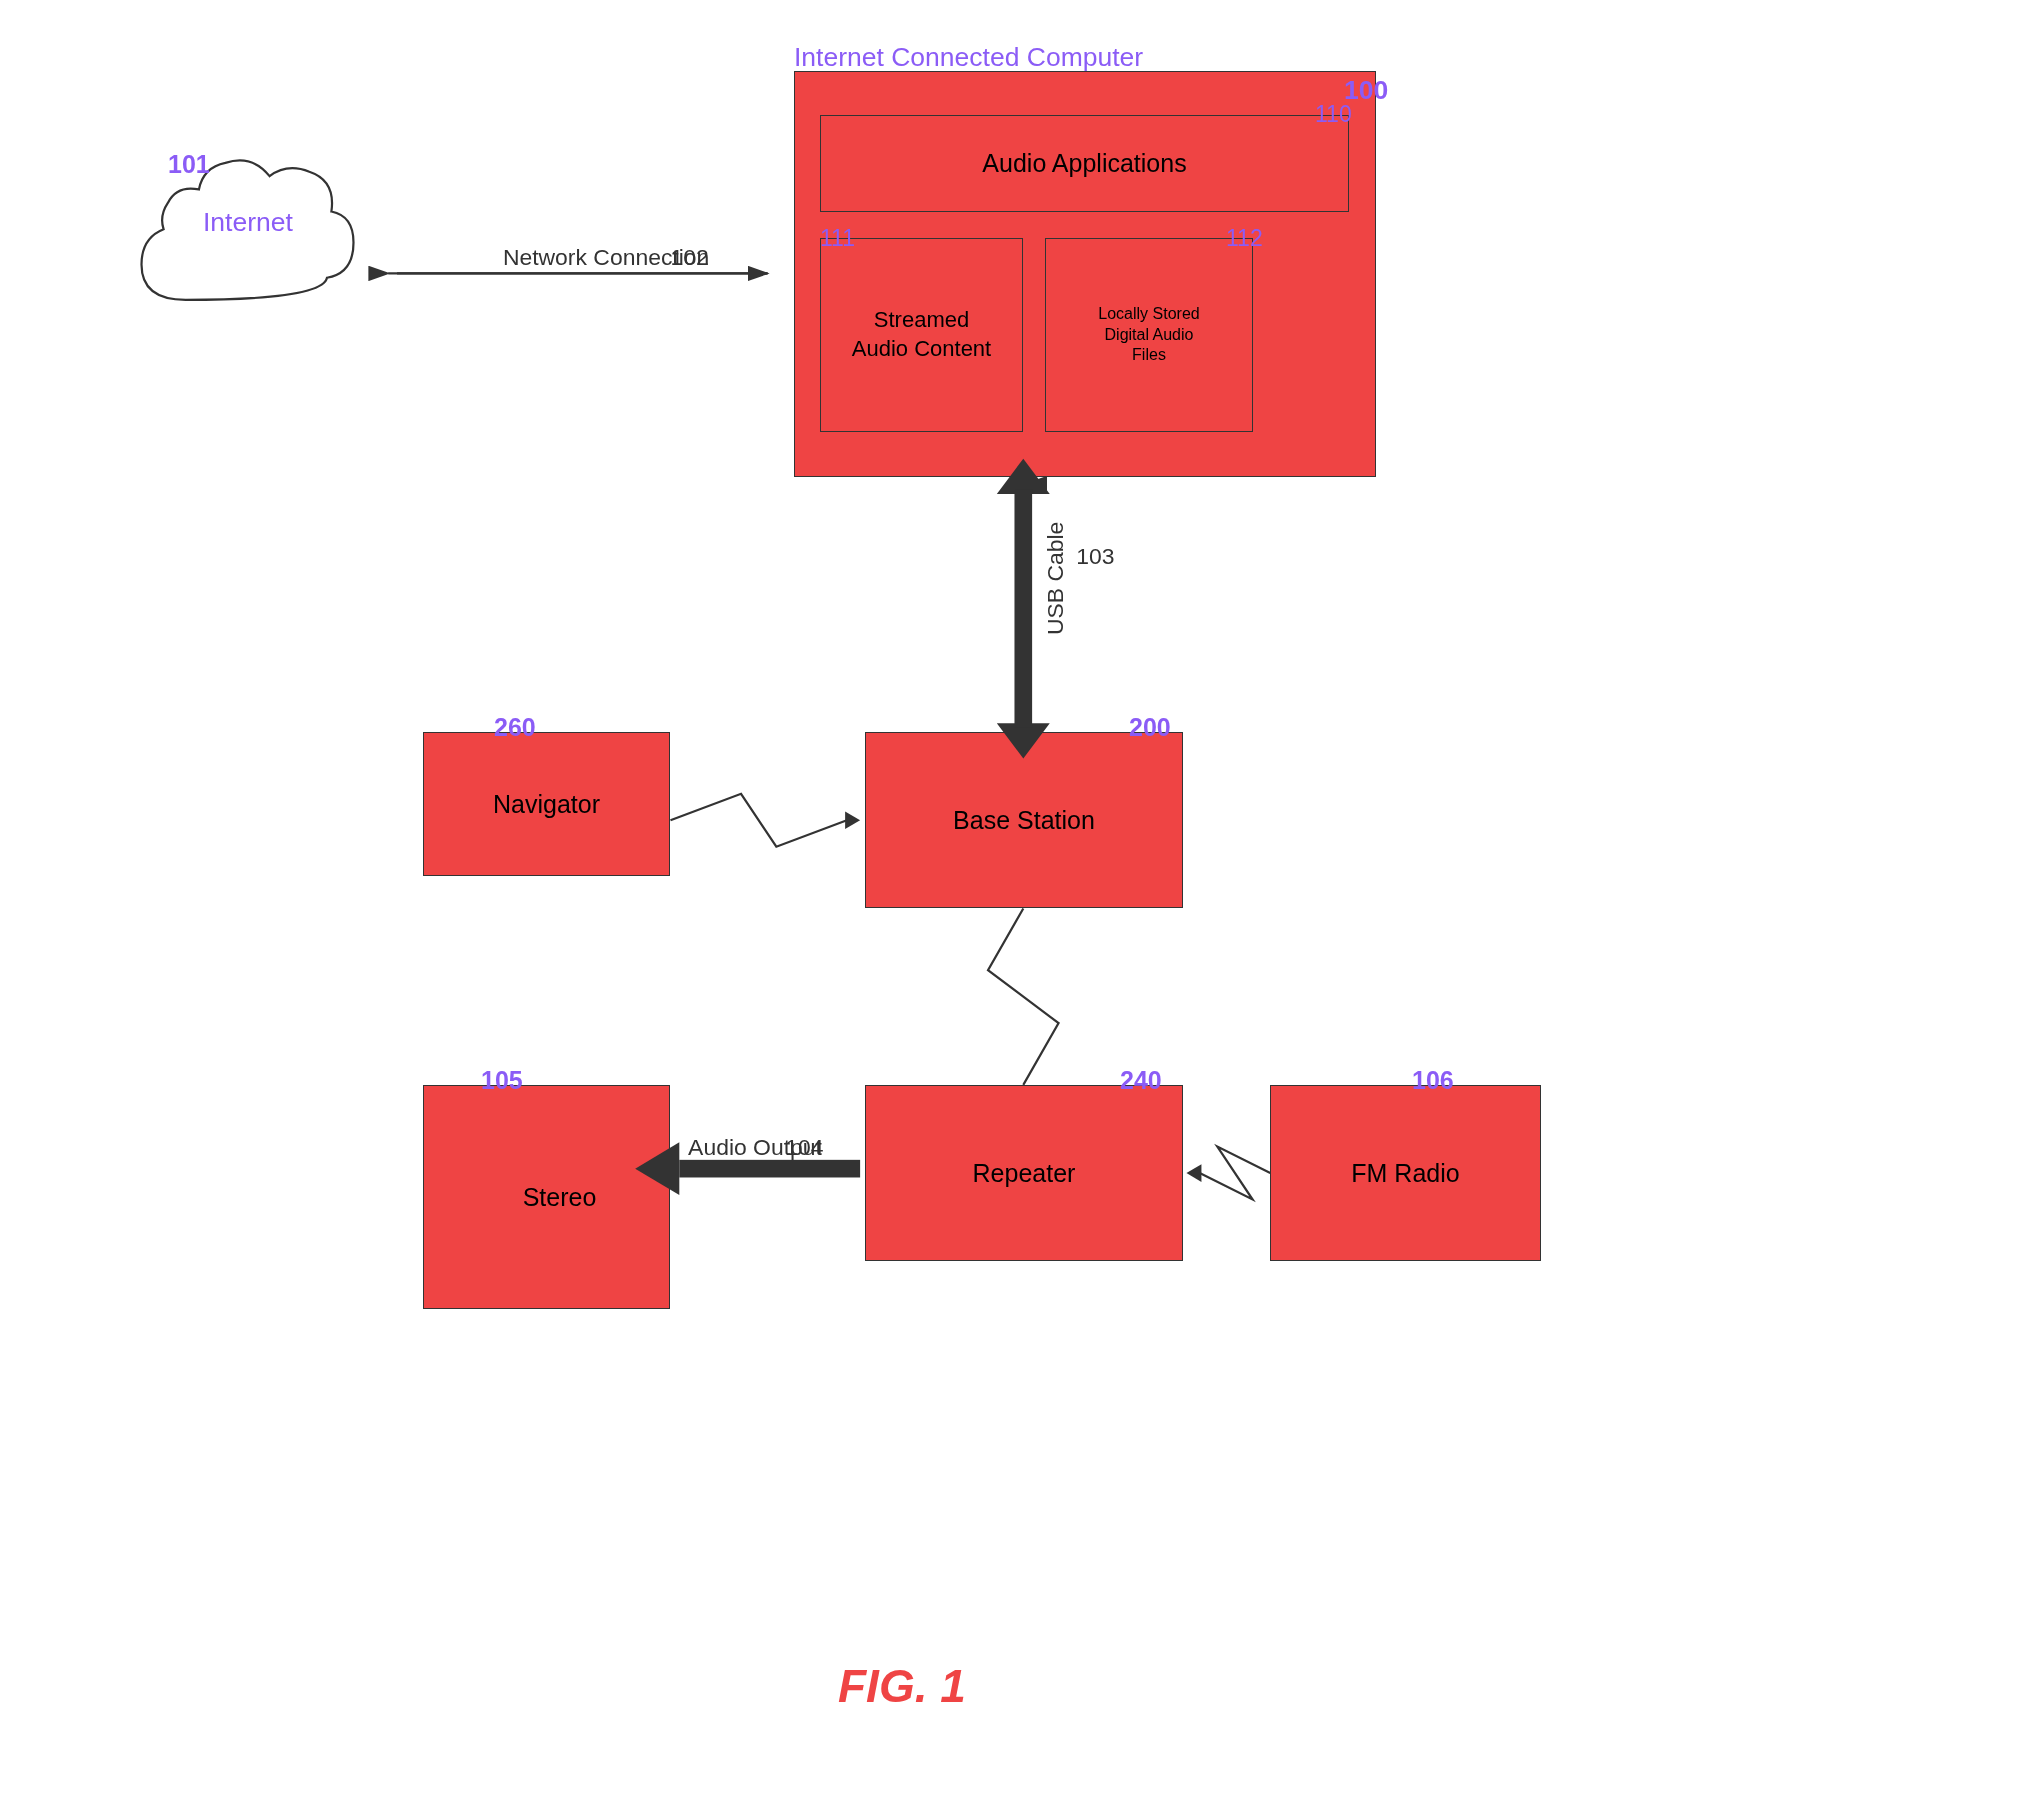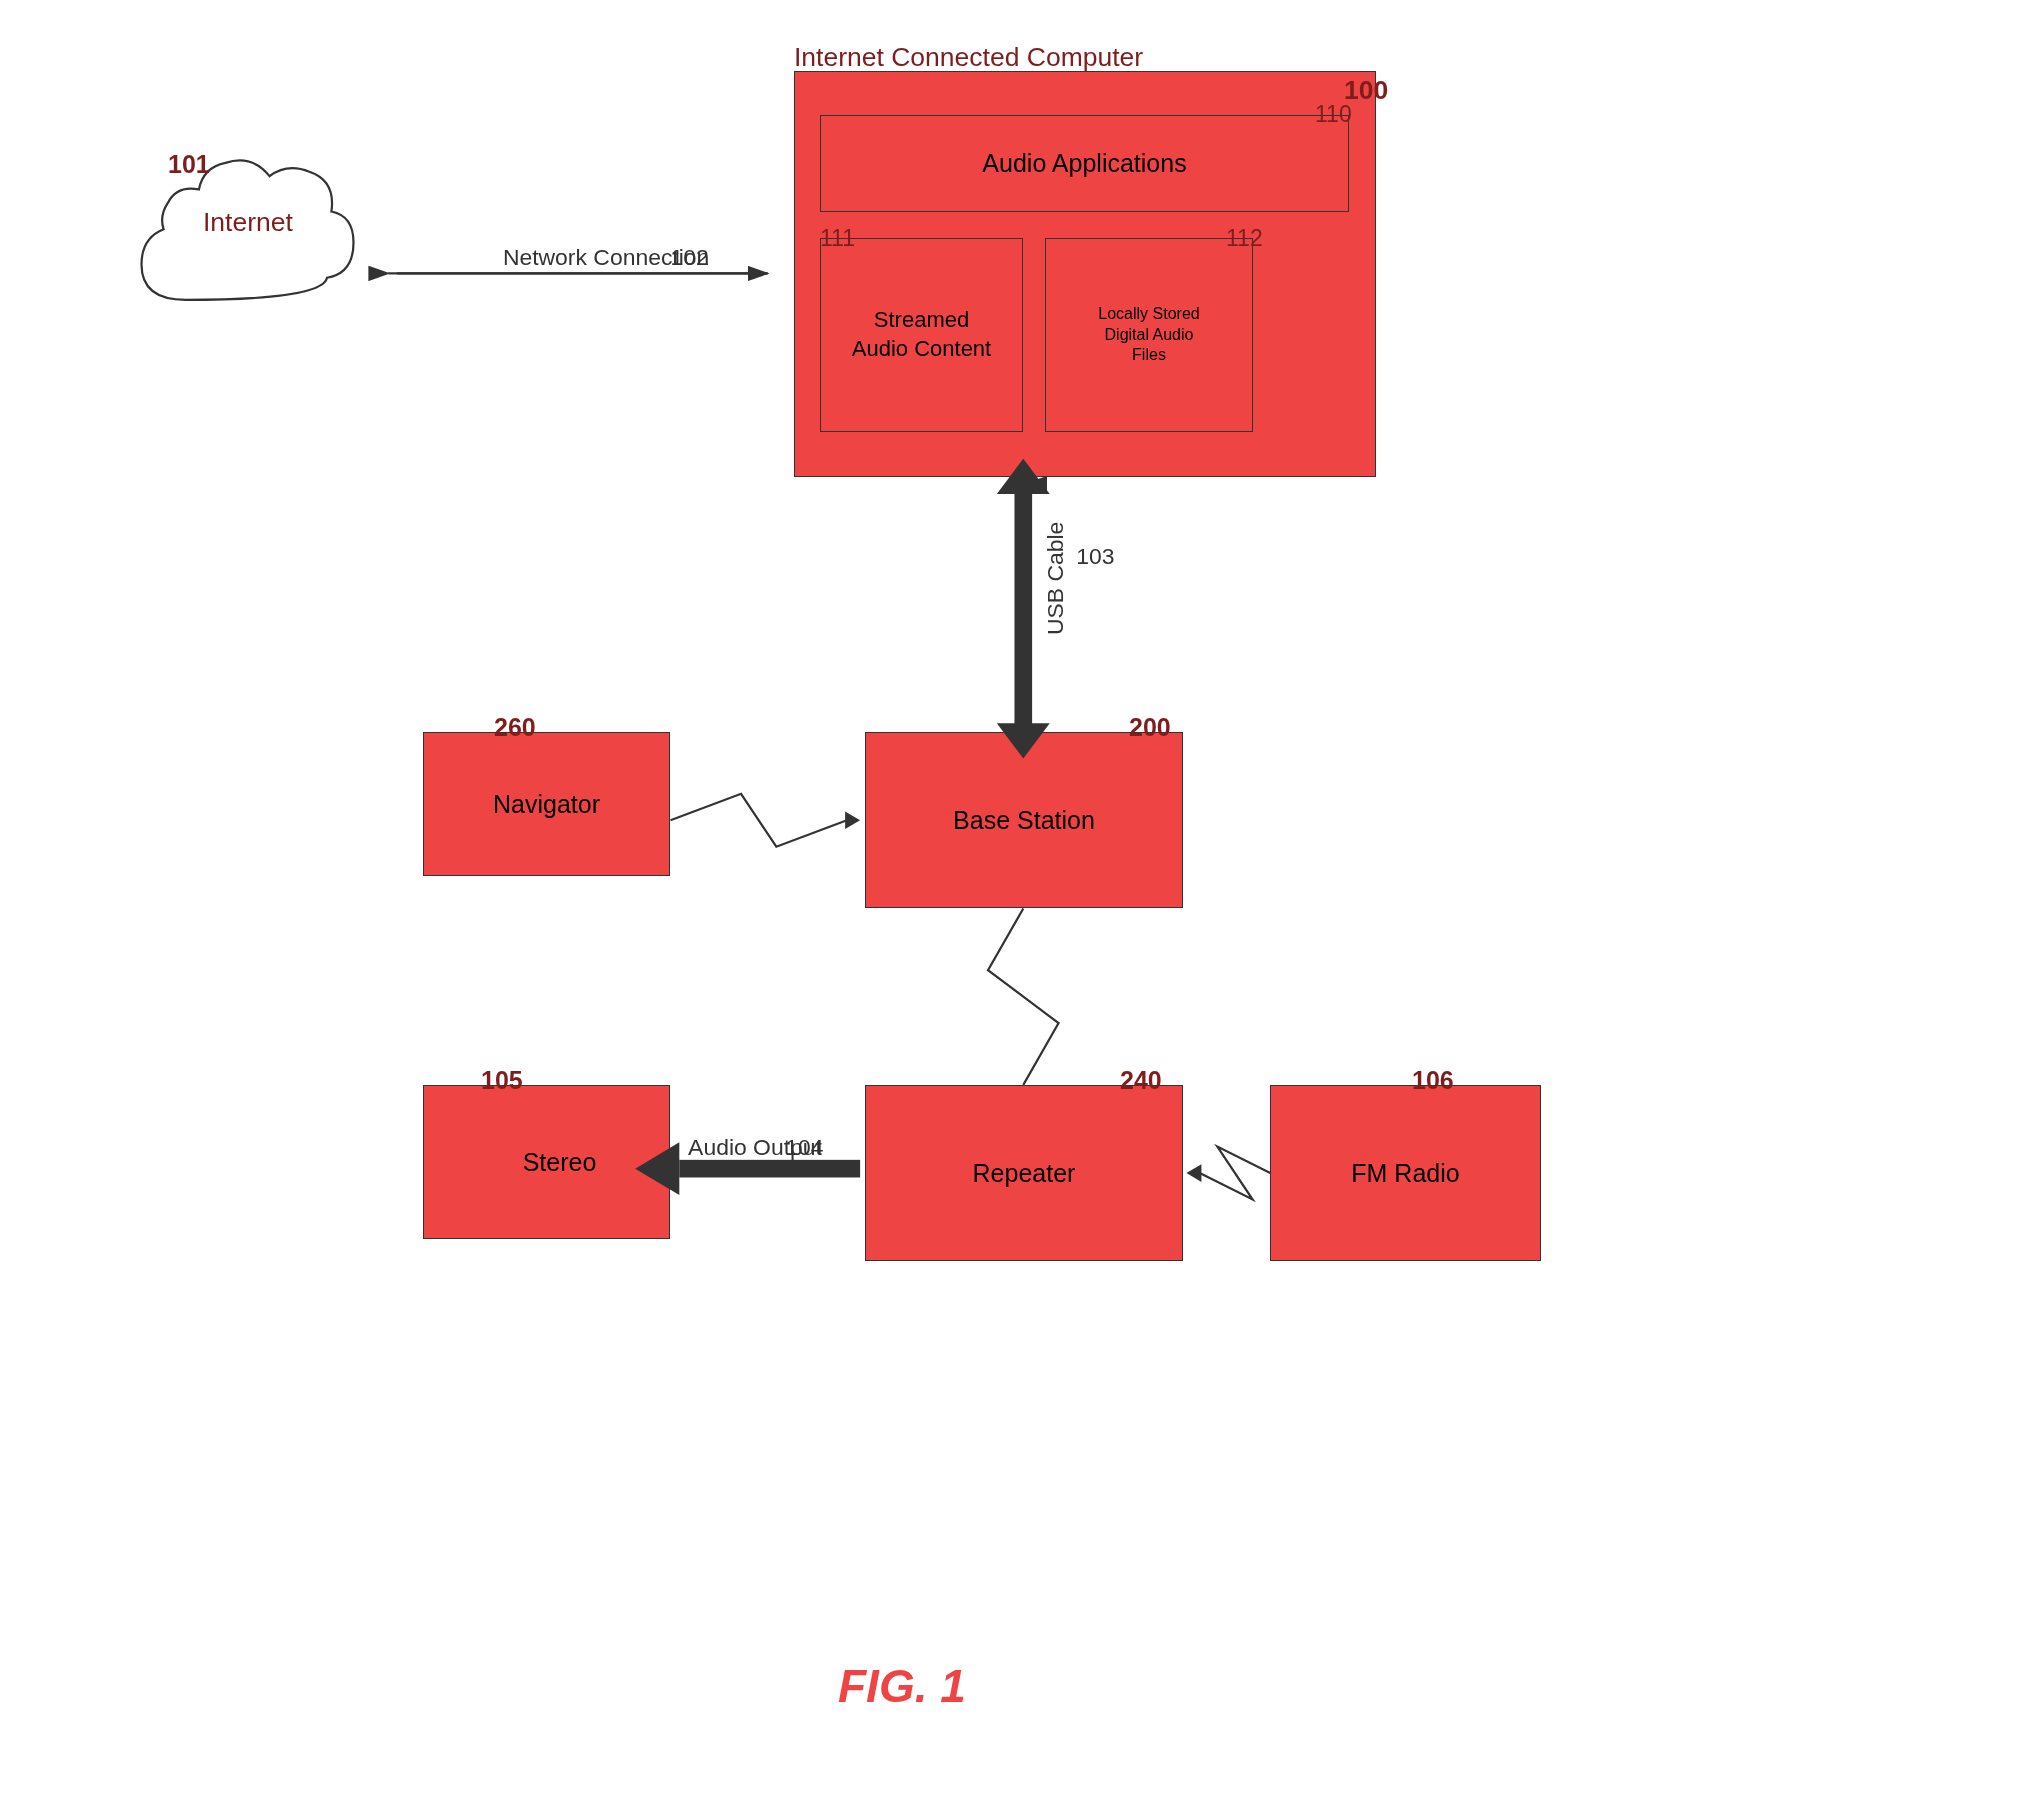--- a/index.html
+++ b/index.html
@@ -69,40 +69,40 @@
     }
     
     #repeater {
       left: 865px; top: 1085px;
       width: 318px; height: 176px;
       border: 1.8px solid #333;
     }
     
     #stereo {
       left: 423px; top: 1085px;
-      width: 247px; height: 154px;
+      width: 247px; height: 224px;
       border: 1.8px solid #333;
       padding-left: 26px;
     }
     
     #fm-radio {
       left: 1270px; top: 1085px;
       width: 271px; height: 176px;
       border: 1.8px solid #333;
     }
     
     #internet-cloud {
       position: absolute;
       left: 115px; top: 132px;
     }
     
     .label {
       position: absolute;
       font-size: 25px;
-      color: #7f1d1d;
+      color: #8b5cf6;
     }
     
     #fig-label {
       position: absolute;
       left: 838px; top: 1659px;
       font-size: 46px;
       font-style: italic;
       font-weight: bold;
       color: #ef4444;
     }

